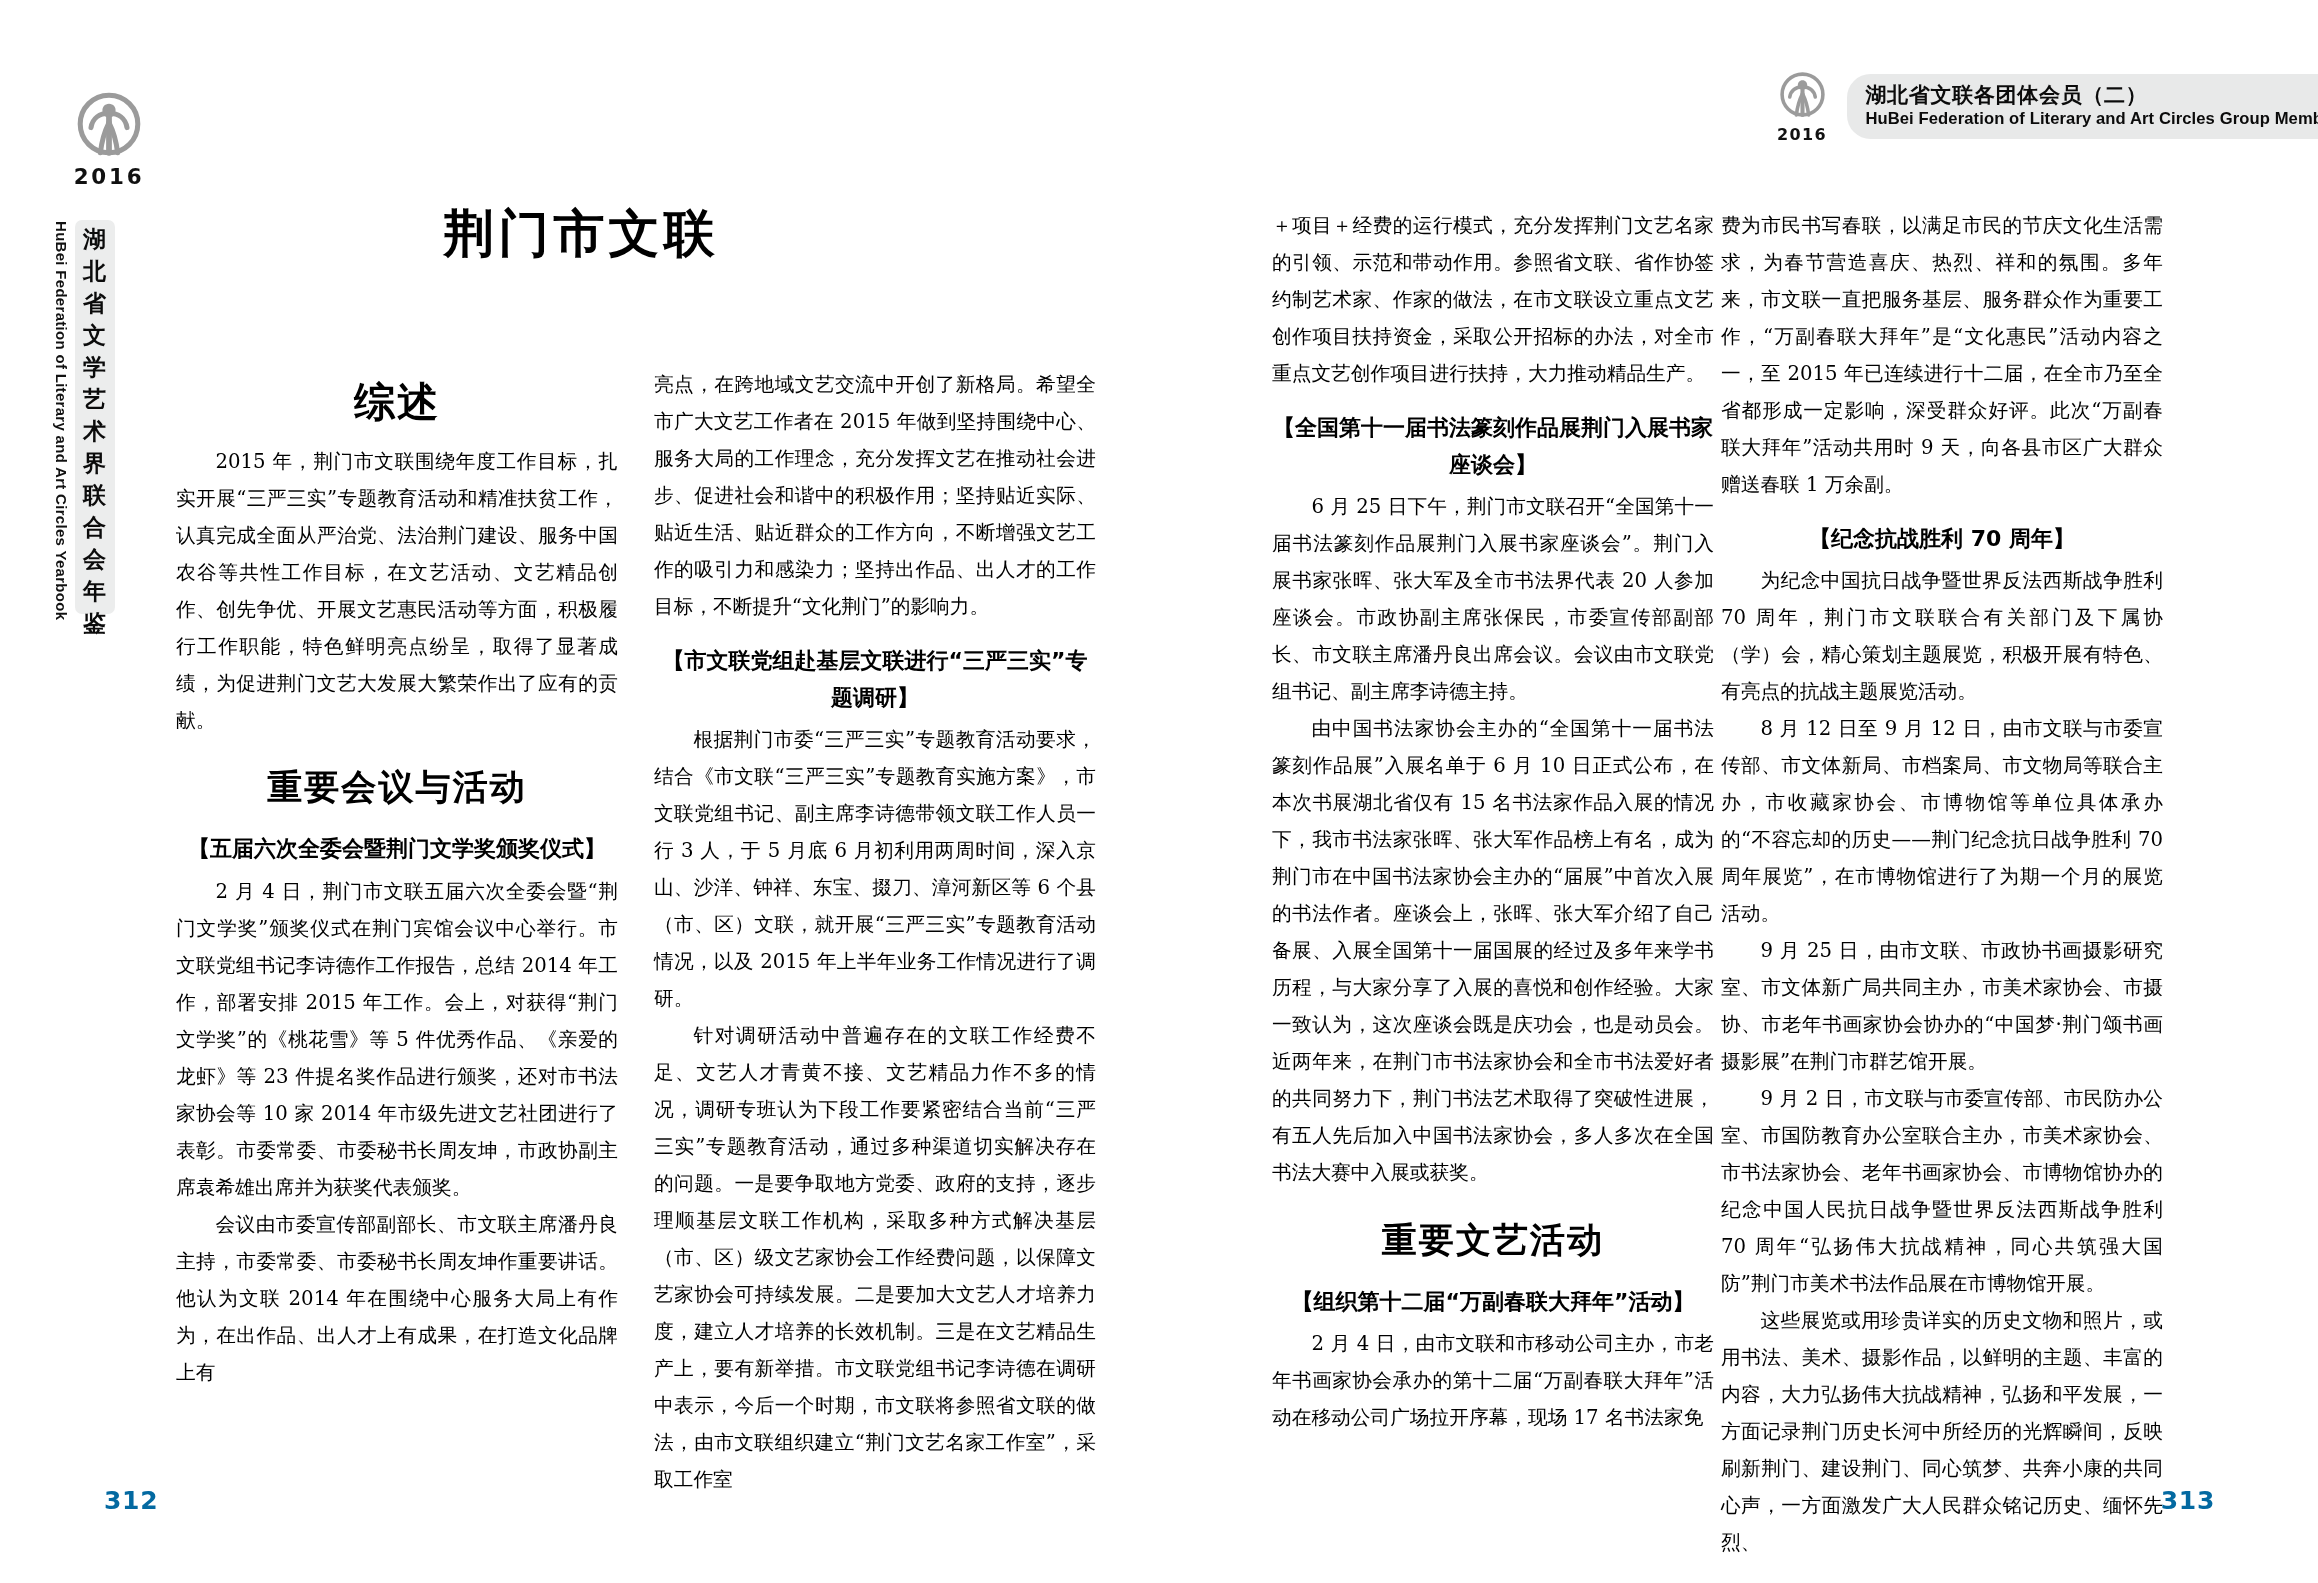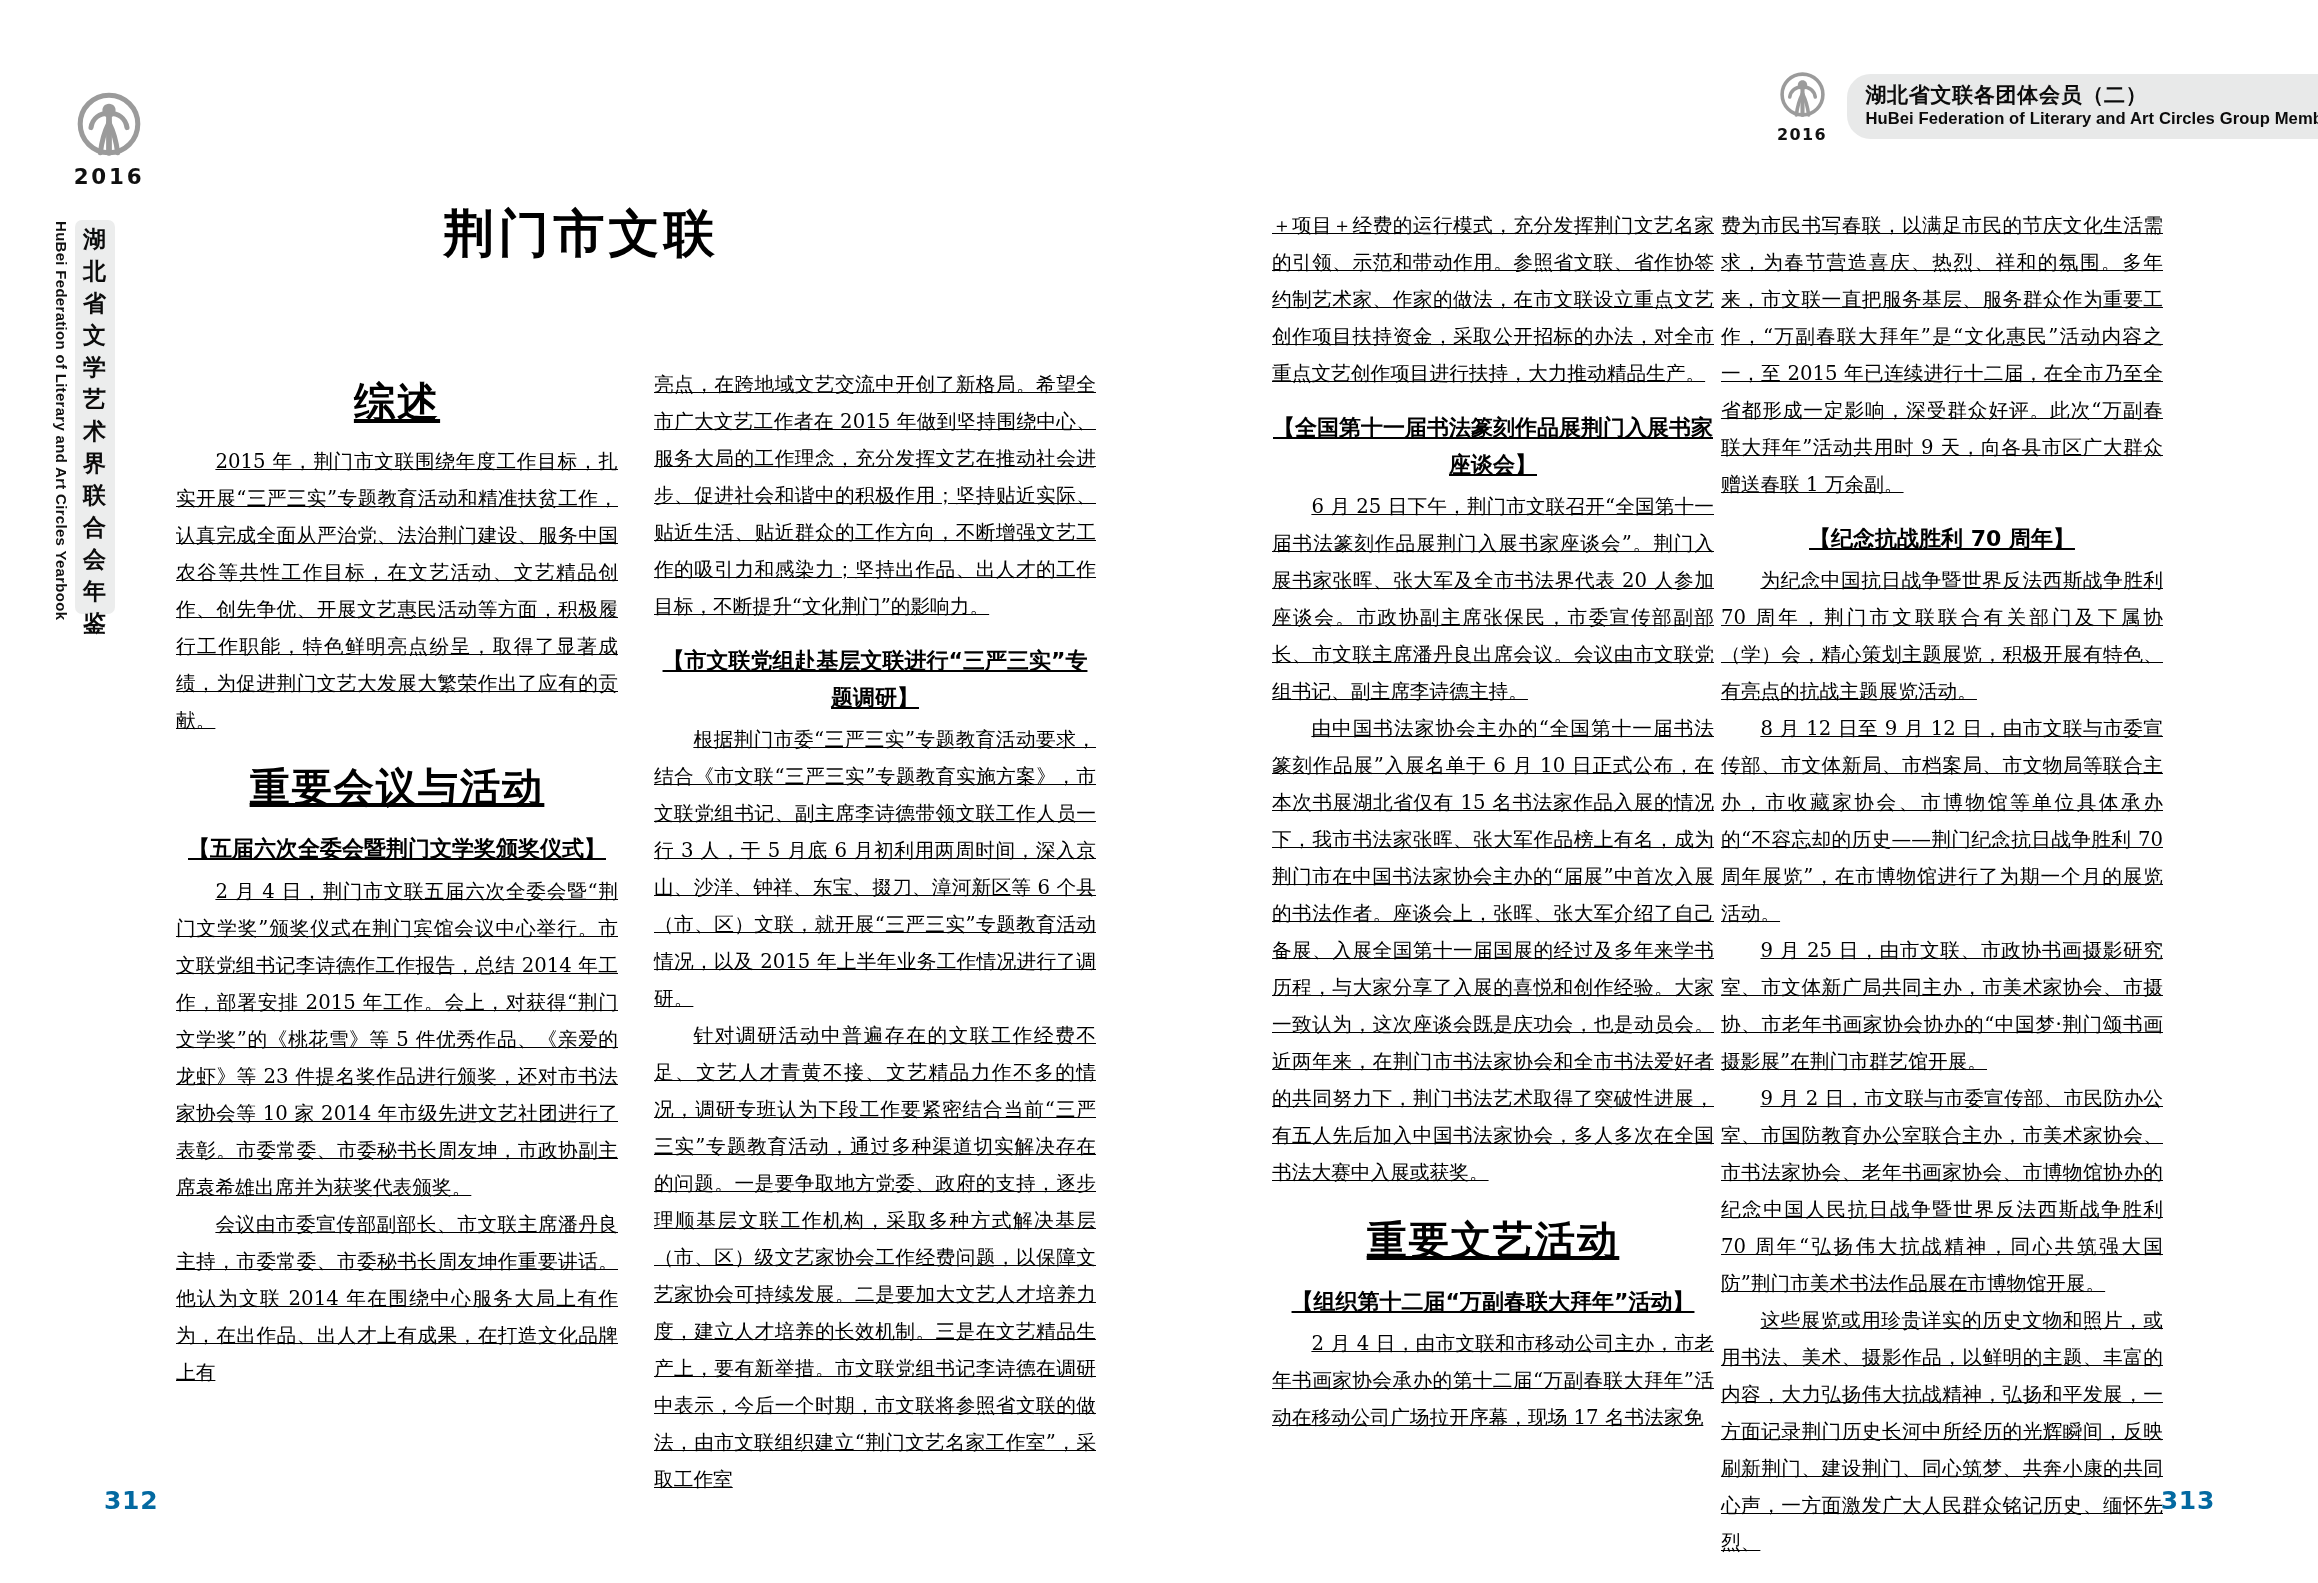--- a/index.html
+++ b/index.html
@@ -108,32 +108,31 @@
   
   .col {
     position: absolute;
     width: 442px;
     font-family: "DejaVu Serif", "Liberation Serif", serif;
     font-size: 19.7px;
     line-height: 37px;
     color: #000;
     text-align: justify;
     text-justify: inter-character;
-    text-decoration: underline;
   }
   .col p {
     text-indent: 2em;
     margin: 0;
   }
   .col p.noind { text-indent: 0; }
 
   .sec-h1 {
     font-family: "DejaVu Sans", sans-serif;
     font-weight: 700;
-    font-size: 40px;
+    font-size: 35px;
     line-height: 50px;
     letter-spacing: 2.1px;
     text-align: center;
     text-indent: 0 !important;
     margin: 23.5px 0 18px 0;
     color:#000;
   }
   .sec-h2 {
     font-family: "DejaVu Sans", sans-serif;
     font-weight: 700;

